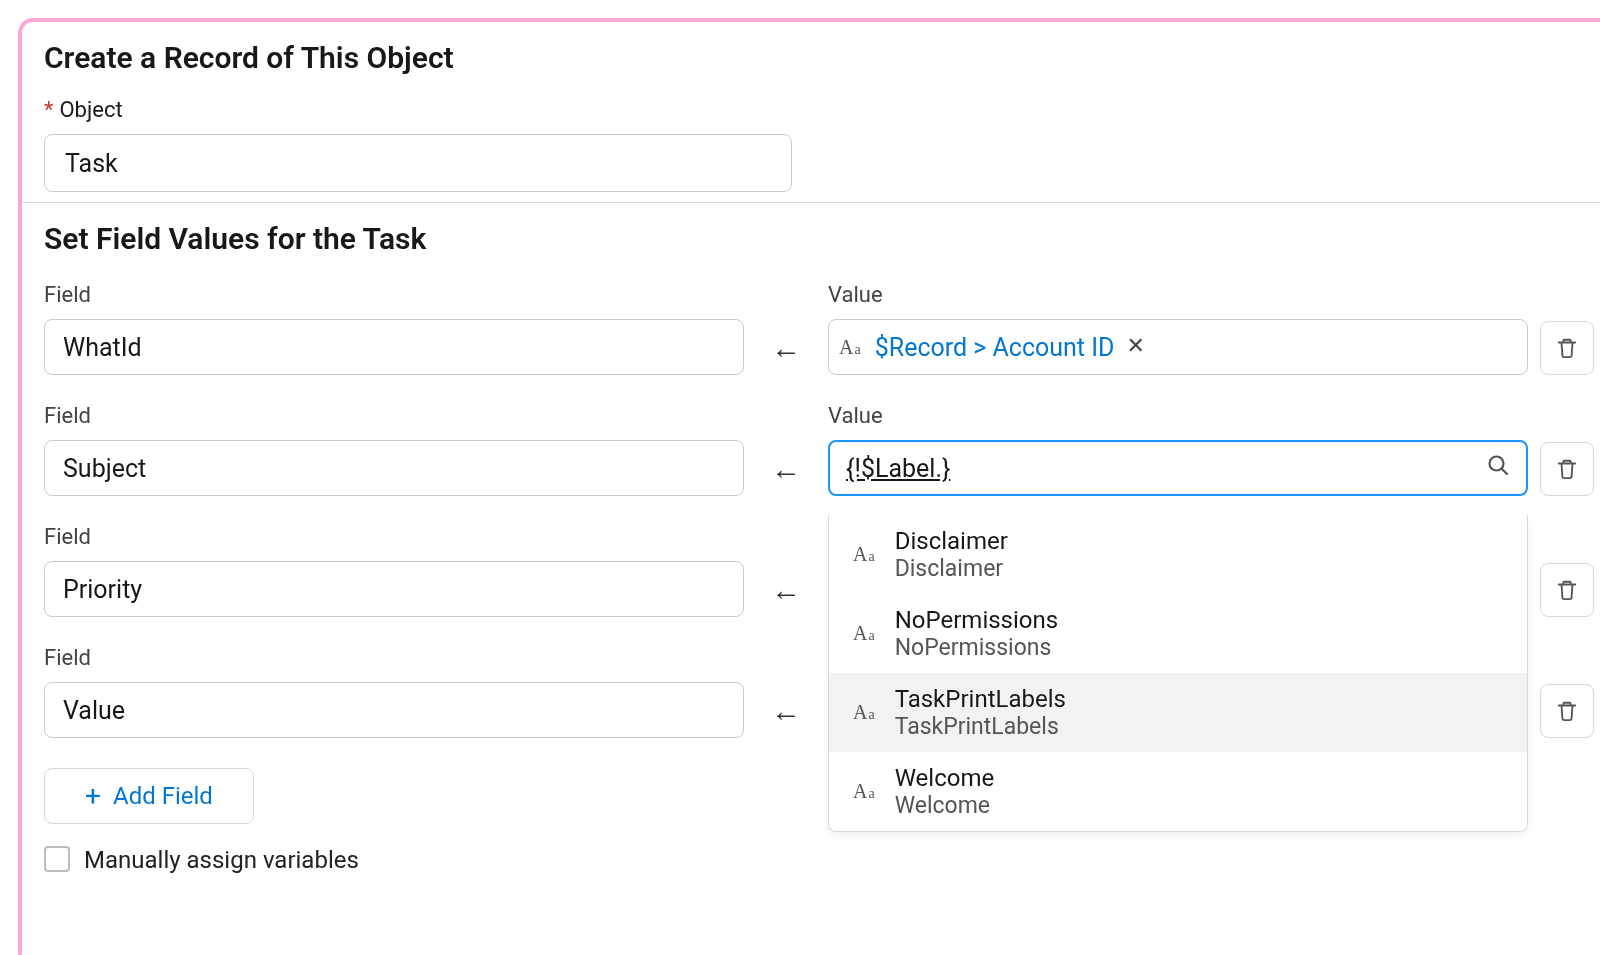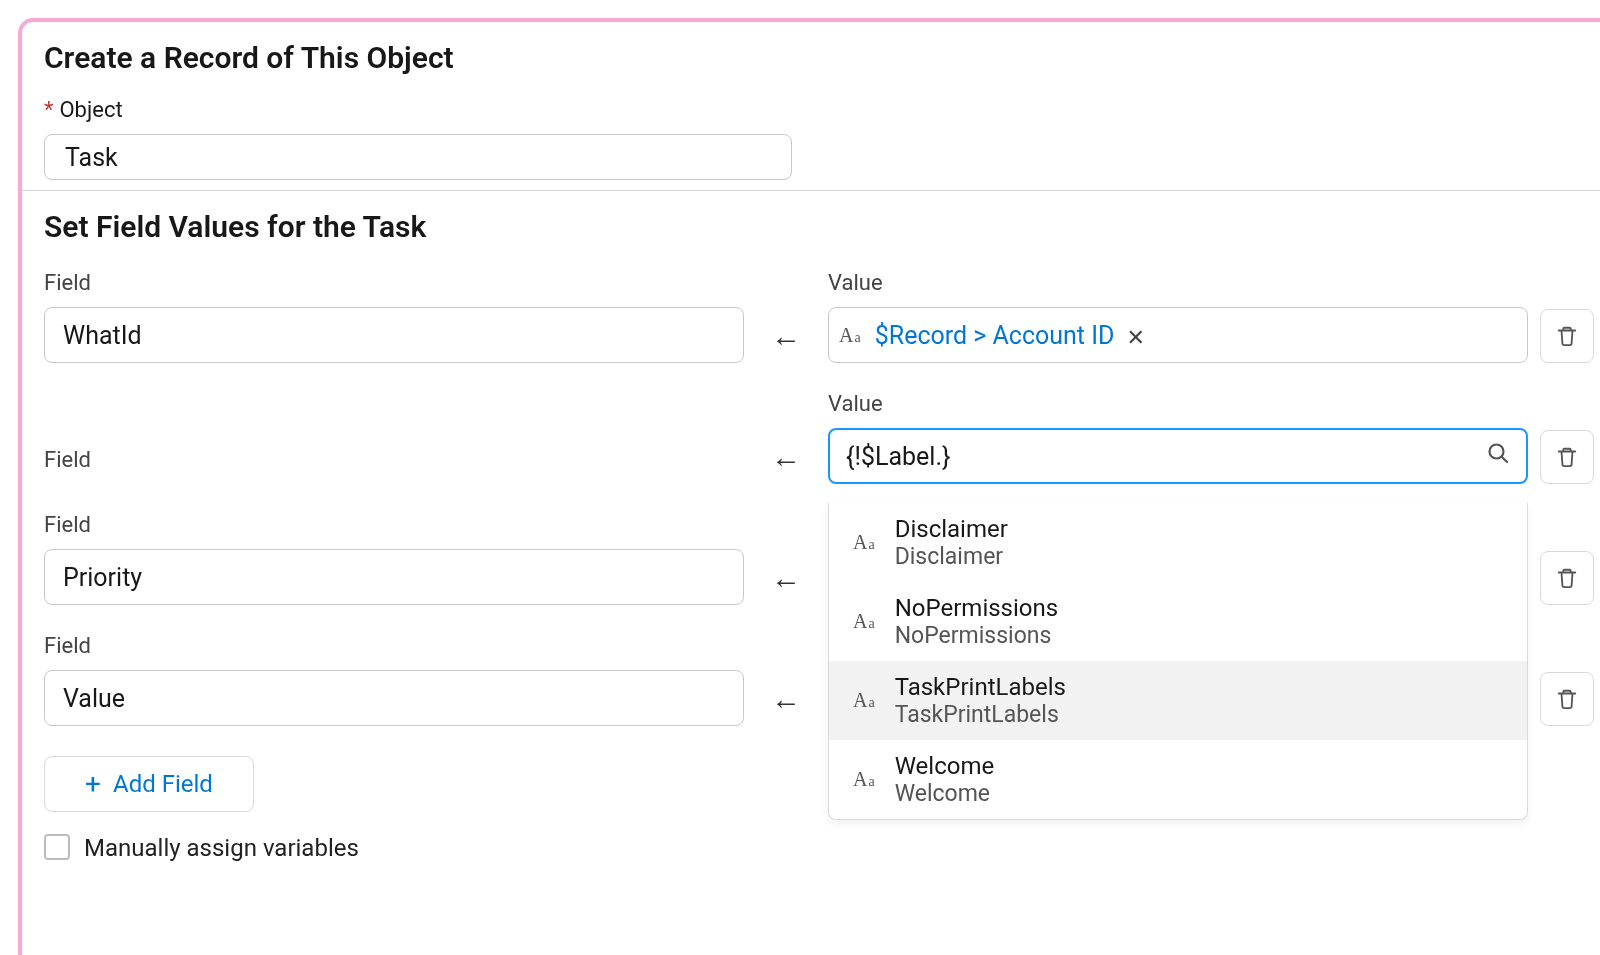--- a/index.html
+++ b/index.html
@@ -43,21 +43,21 @@
       align-items: center;
       gap: 4px;
     }
     .req-star {
       color: #c23934;
       font-size: 22px;
       margin-right: 2px;
     }
     .text-input {
       width: 748px;
-      height: 46px;
+      height: 58px;
       border: 1px solid #c9c9c9;
       border-radius: 8px;
       padding: 0 20px;
       font-size: 25px;
       background: #fff;
       display: flex;
       align-items: center;
     }
     .rows { display: flex; flex-direction: column; gap: 28px; }
     .row {
@@ -110,34 +110,35 @@
       padding: 0 10px;
       font-size: 23px;
       display: flex;
       align-items: center;
       gap: 10px;
       background: #fff;
       position: relative;
     }
     .value-box.focused {
       border: 2px solid #1b96ff;
+      text-decoration: underline;
     }
     .aa-icon {
       font-family: Georgia, 'Times New Roman', serif;
       font-size: 20px;
       color: #555;
       display: inline-flex;
       align-items: baseline;
       gap: 1px;
     }
     .aa-icon .big { font-size: 20px; }
     .aa-icon .small { font-size: 14px; }
     .pill {
       display: inline-flex;
-      align-items: flex-end;
+      align-items: flex-start;
       gap: 10px;
       background: #fff;
       border-radius: 4px;
       padding: 2px 4px;
     }
     .pill-text {
       color: #0176d3;
       font-size: 25px;
     }
     .pill-x {
@@ -266,20 +267,23 @@
             <svg width="22" height="22" viewBox="0 0 24 24" fill="none" stroke="#555" stroke-width="2">
                 <path d="M3 6h18M8 6V4a1 1 0 011-1h6a1 1 0 011 1v2M6 6l1 14a2 2 0 002 2h6a2 2 0 002-2l1-14" stroke-linecap="round"></path>
               </svg>
           </div>
         </div>
       </div>
 
       <div class="row">
         <div class="col">
           <div class="field-label">Field</div>
+          <div class="input-box">
+            <span>Subject</span>
+          </div>
         </div>
         <div class="col col-arrow">
           <div class="arrow-cell">←</div>
         </div>
         <div class="col value-col-wrapper">
           <div class="field-label">Value</div>
           <div class="value-box focused">
             <span class="value-input-text">{!$Label.}</span>
             <span class="search-icon">
               <svg width="24" height="24" viewBox="0 0 24 24" fill="none" stroke="#555" stroke-width="2.2">

